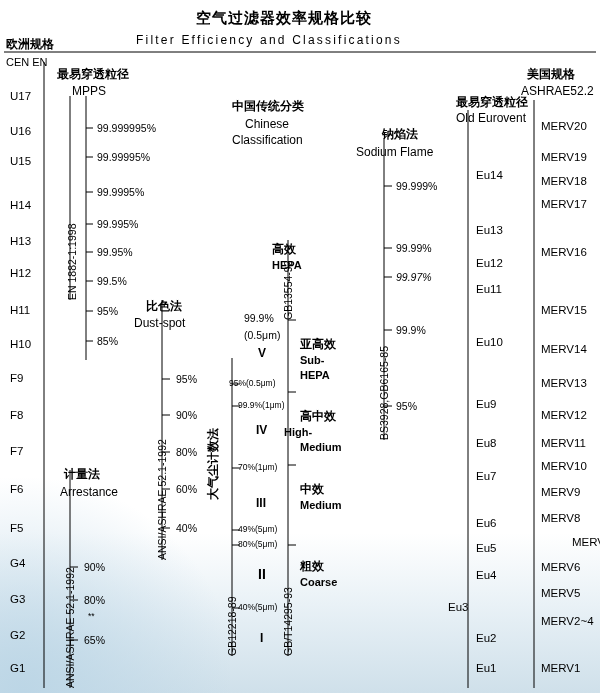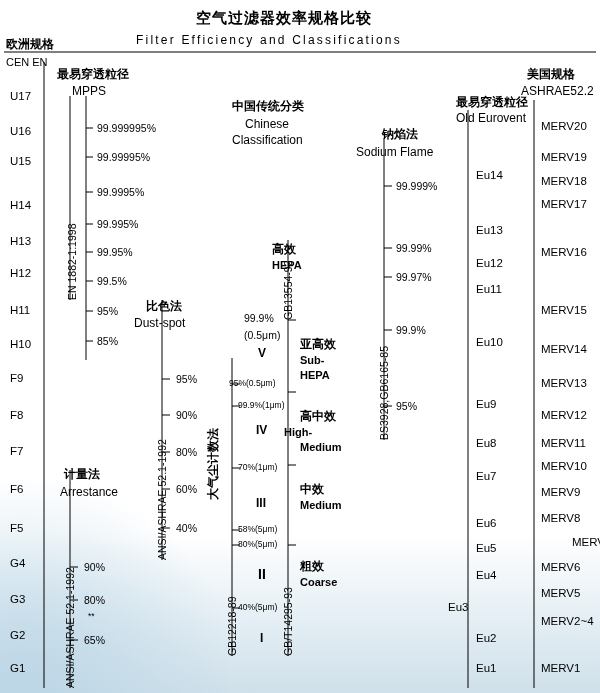--- a/index.html
+++ b/index.html
@@ -167,21 +167,21 @@
   <div class="t val" style="left:176px;top:410px;">90%</div>
   <div class="t val" style="left:176px;top:447px;">80%</div>
   <div class="t val" style="left:176px;top:484px;">60%</div>
   <div class="t val" style="left:176px;top:523px;">40%</div>
 
   <div class="vert vert-b" style="left:205px;top:500px;font-size:12px;">大气尘计数法</div>
   <div class="vert" style="left:226px;top:656px;">GB12218-89</div>
   <div class="t val-sm" style="left:229px;top:379px;">95%(0.5μm)</div>
   <div class="t val-sm" style="left:238px;top:401px;">99.9%(1μm)</div>
   <div class="t val-sm" style="left:238px;top:463px;">70%(1μm)</div>
-  <div class="t val-sm" style="left:238px;top:525px;">58%(5μm)</div>
+  <div class="t val-sm" style="left:238px;top:525px;">49%(5μm)</div>
   <div class="t val-sm" style="left:238px;top:540px;">80%(5μm)</div>
   <div class="t val-sm" style="left:238px;top:603px;">40%(5μm)</div>
 
   <div class="t hdr-cn" style="left:232px;top:100px;">中国传统分类</div>
   <div class="t hdr-en" style="left:245px;top:118px;">Chinese</div>
   <div class="t hdr-en" style="left:232px;top:134px;">Classification</div>
   <div class="vert" style="left:282px;top:320px;">GB13554-92</div>
   <div class="vert" style="left:282px;top:656px;">GB/T14295-93</div>
 
   <div class="t lbl-b" style="left:272px;top:243px;font-size:12px;">高效</div>
@@ -207,21 +207,21 @@
   <div class="t lbl-b" style="left:256px;top:424px;font-size:12px;">IV</div>
   <div class="t lbl-b" style="left:256px;top:497px;font-size:12px;">III</div>
   <div class="t lbl-b" style="left:258px;top:567px;font-size:14px;">II</div>
   <div class="t lbl-b" style="left:260px;top:632px;font-size:12px;">I</div>
 
   <div class="t hdr-cn" style="left:382px;top:128px;">钠焰法</div>
   <div class="t hdr-en" style="left:356px;top:146px;">Sodium Flame</div>
   <div class="vert" style="left:378px;top:440px;">BS3928,GB6165-85</div>
   <div class="t val" style="left:396px;top:181px;">99.999%</div>
   <div class="t val" style="left:396px;top:243px;">99.99%</div>
-  <div class="t val" style="left:396px;top:272px;">99.97%</div>
+  <div class="t val" style="left:396px;top:272px;font-style:italic;">99.97%</div>
   <div class="t val" style="left:396px;top:325px;">99.9%</div>
   <div class="t val" style="left:396px;top:401px;">95%</div>
 
   <div class="t hdr-cn" style="left:456px;top:96px;">最易穿透粒径</div>
   <div class="t hdr-en" style="left:456px;top:112px;">Old Eurovent</div>
   <div class="t cls" style="left:476px;top:170px;">Eu14</div>
   <div class="t cls" style="left:476px;top:225px;">Eu13</div>
   <div class="t cls" style="left:476px;top:258px;">Eu12</div>
   <div class="t cls" style="left:476px;top:284px;">Eu11</div>
   <div class="t cls" style="left:476px;top:337px;">Eu10</div>

